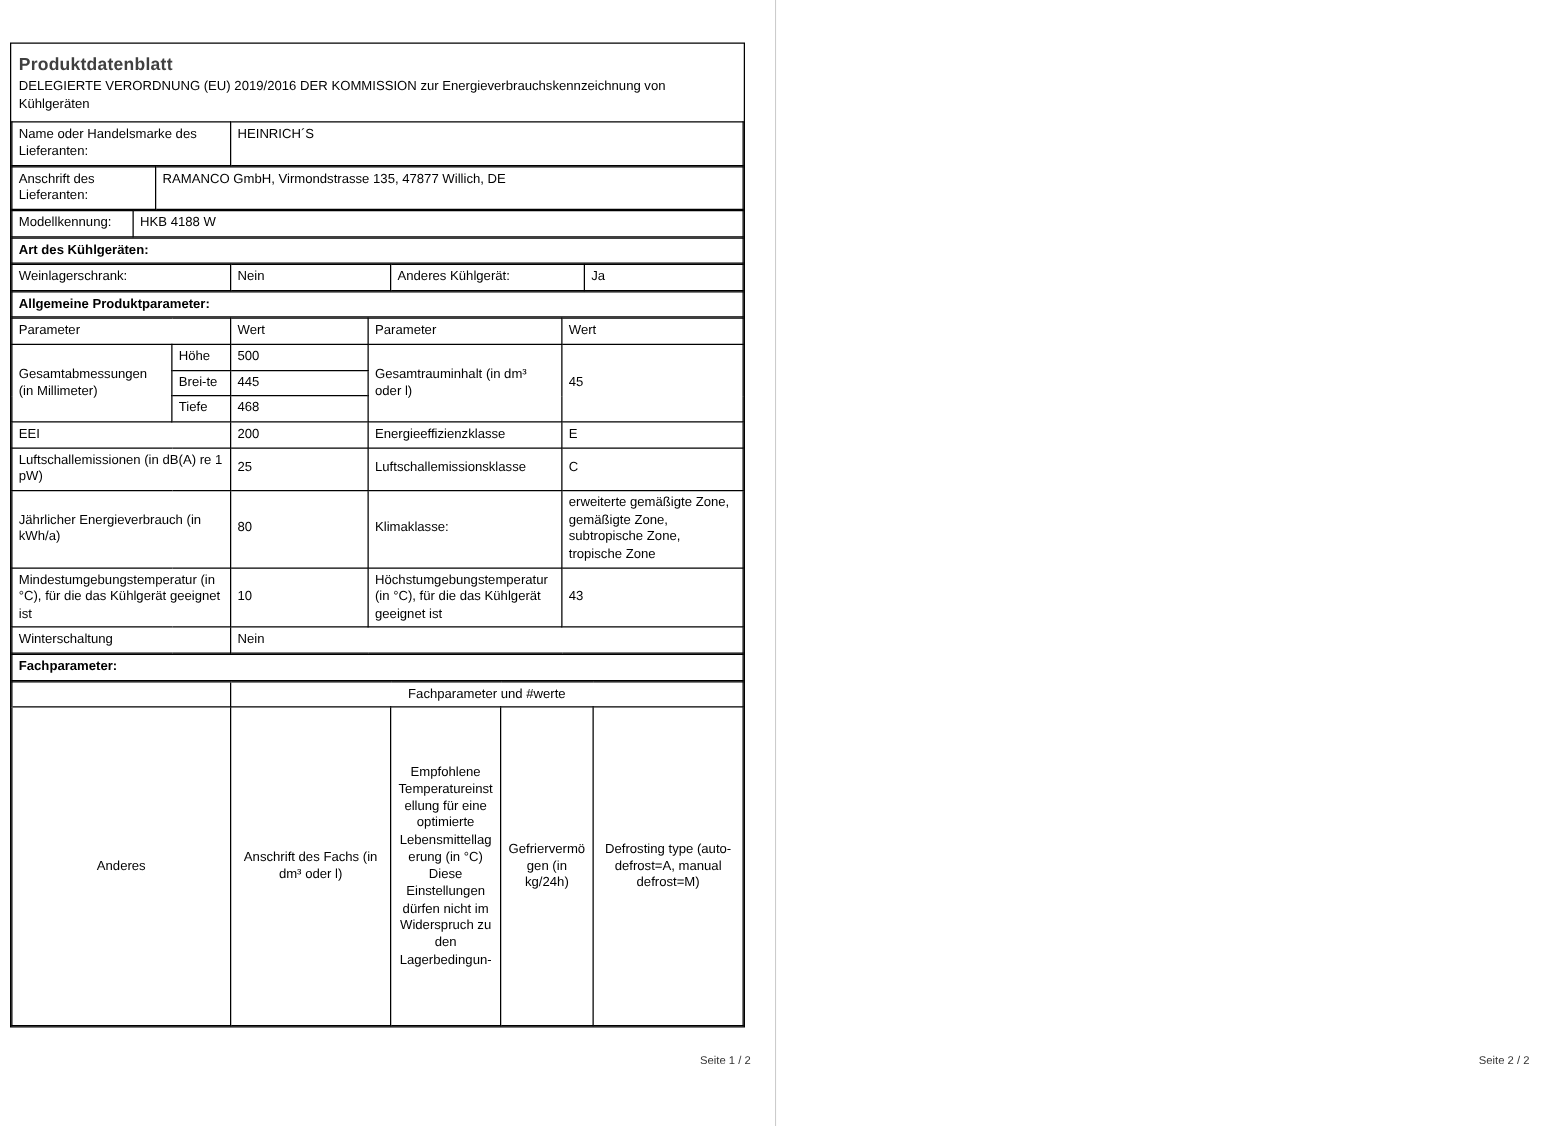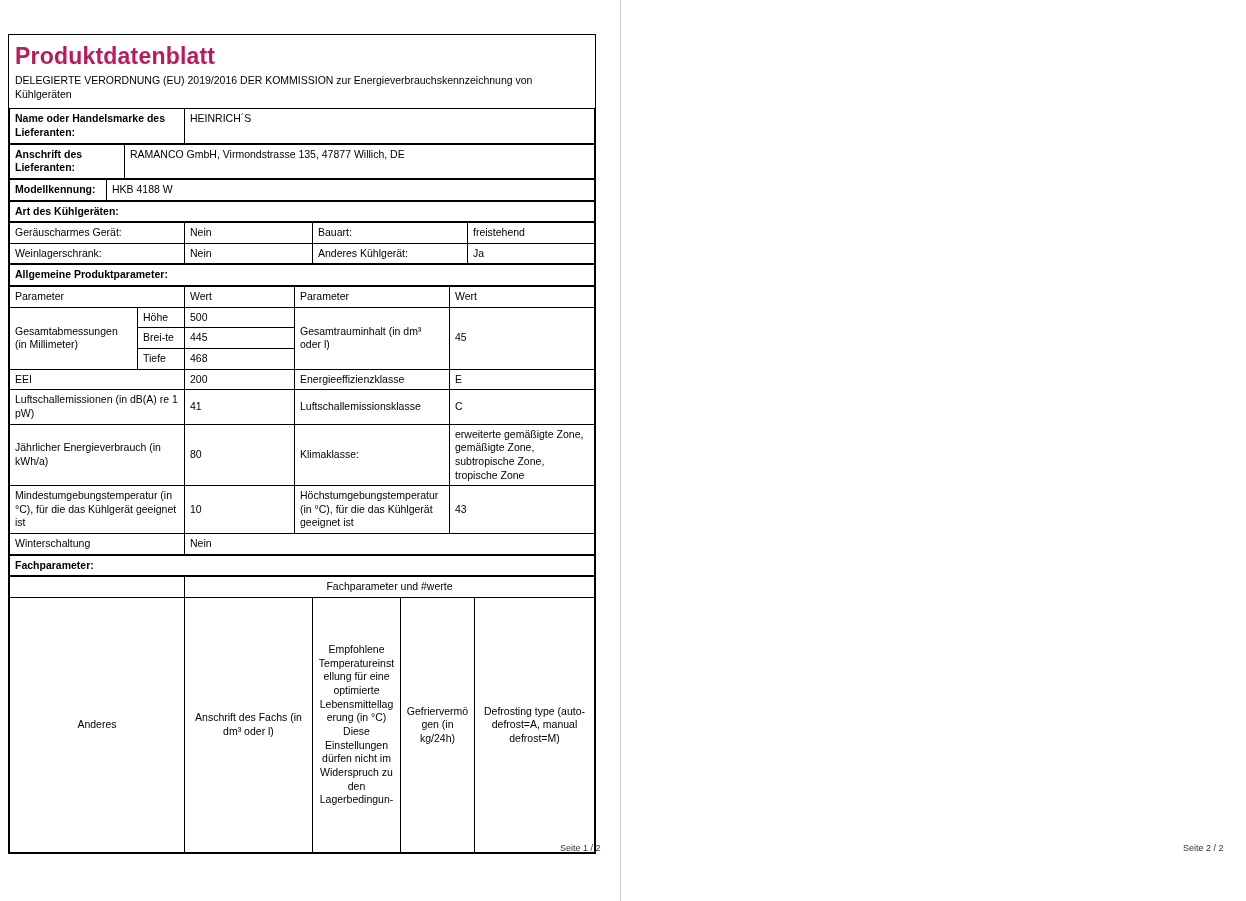--- a/index.html
+++ b/index.html
@@ -34,22 +34,22 @@
   }
   .sheet-left {
     position: absolute;
     left: 8px;
     top: 34px;
     width: 588px;
     border: 1px solid #000;
     box-sizing: border-box;
   }
   .title {
-    color: #be185d;
-    font-size: 23px;
+    color: #404040;
+    font-size: 14px;
     font-weight: bold;
     padding: 8px 6px 3px 6px;
     letter-spacing: 0.2px;
   }
   .subtitle {
     padding: 0 6px 7px 6px;
     font-size: 10.5px;
     line-height: 1.35;
   }
   table {
@@ -60,21 +60,21 @@
   td, th {
     border: 1px solid #000;
     padding: 3px 5px;
     vertical-align: top;
     font-weight: normal;
     text-align: left;
     font-size: 10.5px;
     line-height: 1.3;
     word-wrap: break-word;
   }
-  .b { font-weight: bold; }
+  .b { font-weight: normal; }
   .sect { font-weight: bold; }
   .center { text-align: center; }
   .vmid { vertical-align: middle; }
   .footer-page {
     position: absolute;
     font-size: 9px;
     color: #333;
   }
   .fach-head td { text-align: center; vertical-align: middle; }
 </style>
@@ -133,26 +133,20 @@
       </table>
 
     <table>
       <colgroup>
           <col style="width:175px">
           <col style="width:128px">
           <col style="width:155px">
           <col>
         </colgroup>
       <tbody>
-          <tr>
-        <td>Geräuscharmes Gerät:</td>
-        <td>Nein</td>
-        <td>Bauart:</td>
-        <td>freistehend</td>
-      </tr>
       <tr>
         <td>Weinlagerschrank:</td>
         <td>Nein</td>
         <td>Anderes Kühlgerät:</td>
         <td>Ja</td>
       </tr>
     </tbody>
       </table>
 
     <table>
@@ -195,21 +189,21 @@
       </tr>
 
       <tr>
         <td colspan="2">EEI</td>
         <td>200</td>
         <td>Energieeffizienzklasse</td>
         <td>E</td>
       </tr>
       <tr>
         <td colspan="2">Luftschallemissionen (in dB(A) re 1 pW)</td>
-        <td class="vmid">41</td>
+        <td class="vmid">25</td>
         <td class="vmid">Luftschallemissionsklasse</td>
         <td class="vmid">C</td>
       </tr>
       <tr>
         <td colspan="2" class="vmid">Jährlicher Energieverbrauch (in kWh/a)</td>
         <td class="vmid">80</td>
         <td class="vmid">Klimaklasse:</td>
         <td>erweiterte gemäßigte Zone, gemäßigte Zone, subtropische Zone, tropische Zone</td>
       </tr>
       <tr>

